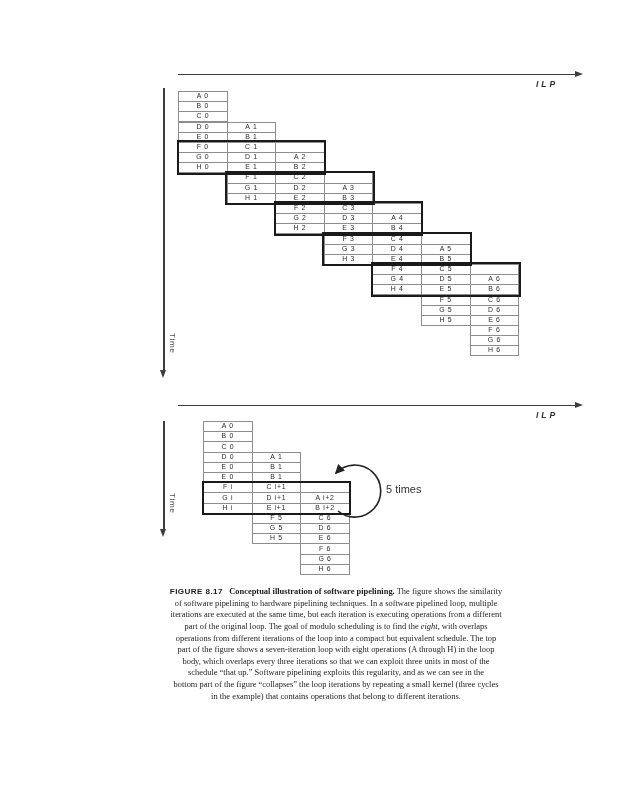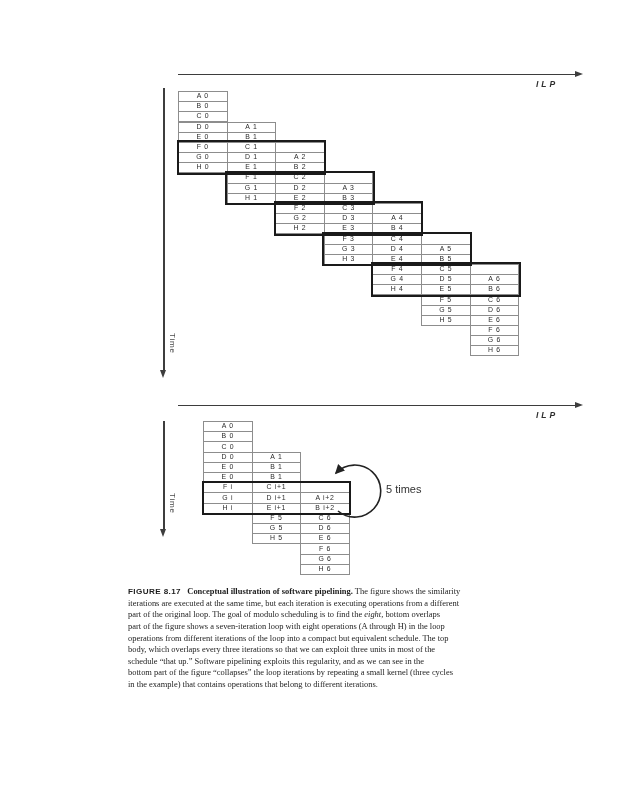--- a/index.html
+++ b/index.html
@@ -19,22 +19,22 @@
   
   .cell{position:absolute;box-sizing:border-box;border:1px solid #8d8d8d;background:#fff;
         display:flex;align-items:center;justify-content:center;
         font-size:6.9px;letter-spacing:0.7px;color:#2b2b2b;line-height:1;}
   .kernel-box{position:absolute;box-sizing:border-box;border:2px solid #1a1a1a;background:transparent;pointer-events:none;}
 
   .loop-svg{position:absolute;left:315px;top:450px;}
   .loop-note{position:absolute;left:386px;top:483px;font-size:11px;color:#333;}
 
   
-  .caption{position:absolute;left:128px;top:586px;width:392px;
-           font-family:"Liberation Serif",serif;font-size:8.45px;color:#1c1c1c;}
+  .caption{position:absolute;left:140px;top:586px;width:392px;
+           font-family:"Liberation Serif",serif;font-size:8.45px;color:#1c1c1c;text-align:center;}
   .cap-line{white-space:pre;line-height:11.65px;height:11.65px;}
   .cap-line .b{font-weight:bold;}
   .cap-line .i{font-style:italic;}
   .cap-line .sans{font-family:"Liberation Sans",sans-serif;font-size:8.1px;letter-spacing:0.4px;font-weight:bold;}
 
   
   .footer{position:absolute;left:0;right:0;top:759px;text-align:center;
           font-family:"DejaVu Sans Mono",monospace;font-weight:bold;font-variant:small-caps;
           font-size:11px;letter-spacing:0.6px;color:#111;}
 </style>
@@ -168,24 +168,25 @@
           <path d="M0,0 L6,3 L0,6 z" fill="#222"></path>
         </marker>
       </defs>
       <path d="M 23 61 A 26 26 0 1 0 21 23" fill="none" stroke="#222" stroke-width="1.6" marker-end="url(#ah)"></path>
     </svg>
     <div class="loop-note">5 times</div>
   </div>
 
   <div class="caption" id="caption">
       <div class="cap-line"><span class="sans">FIGURE 8.17</span><span>   </span><span class="b">Conceptual illustration of software pipelining.</span><span> The figure shows the similarity</span></div>
+      <div class="cap-line"><span>of software pipelining to hardware pipelining techniques. In a software pipelined loop, multiple</span></div>
       <div class="cap-line"><span>iterations are executed at the same time, but each iteration is executing operations from a different</span></div>
-      <div class="cap-line"><span>part of the original loop. The goal of modulo scheduling is to find the </span><span class="i">eight</span><span>, bottom overlaps</span></div>
+      <div class="cap-line"><span>part of the original loop. The goal of modulo scheduling is to find the </span><span class="i">eight</span><span>, with overlaps</span></div>
+      <div class="cap-line"><span>operations from different iterations of the loop into a compact but equivalent schedule. The top</span></div>
       <div class="cap-line"><span>part of the figure shows a seven-iteration loop with eight operations (A through H) in the loop</span></div>
-      <div class="cap-line"><span>operations from different iterations of the loop into a compact but equivalent schedule. The top</span></div>
       <div class="cap-line"><span>body, which overlaps every three iterations so that we can exploit three units in most of the</span></div>
       <div class="cap-line"><span>schedule “that up.” Software pipelining exploits this regularity, and as we can see in the</span></div>
       <div class="cap-line"><span>bottom part of the figure “collapses” the loop iterations by repeating a small kernel (three cycles</span></div>
       <div class="cap-line"><span>in the example) that contains operations that belong to different iterations.</span></div>
     </div>
 
 
 </div>
 
 </body></html>

